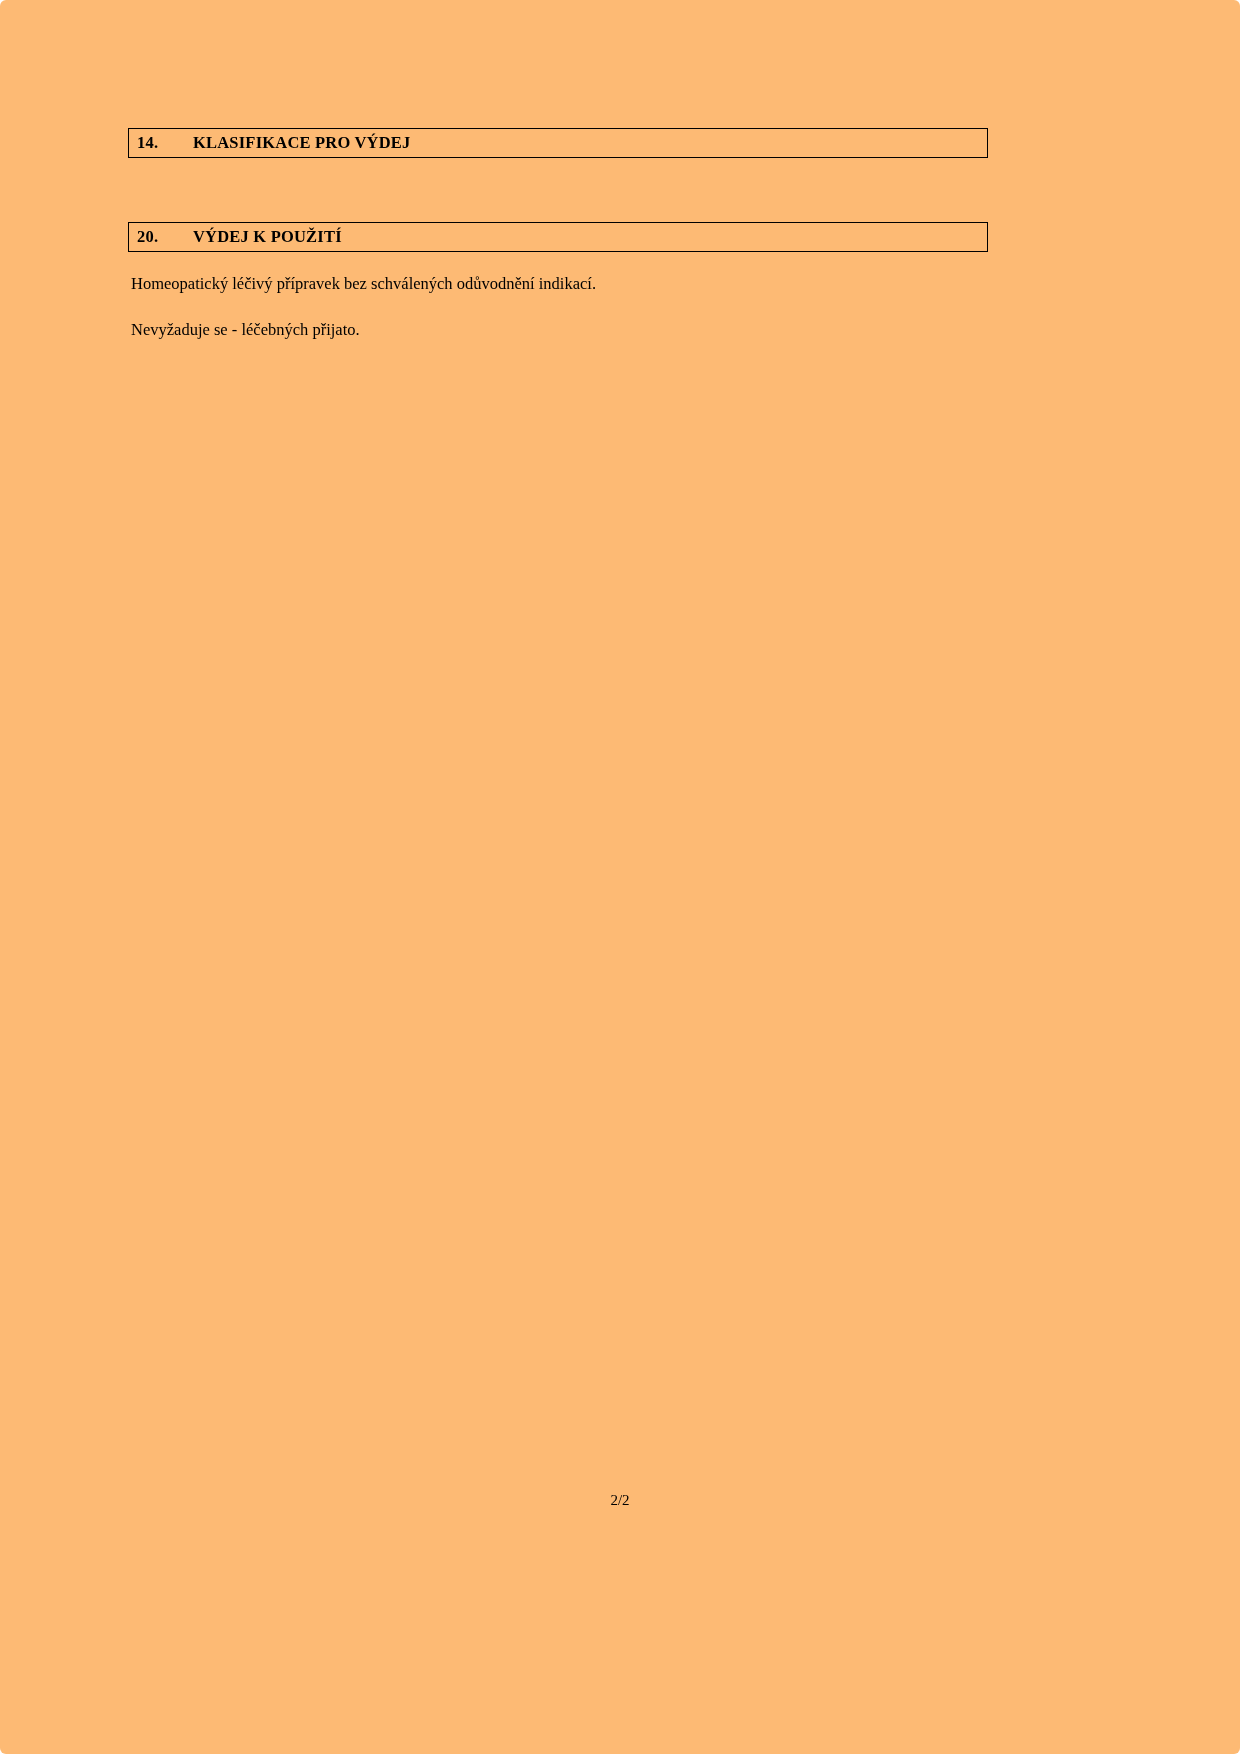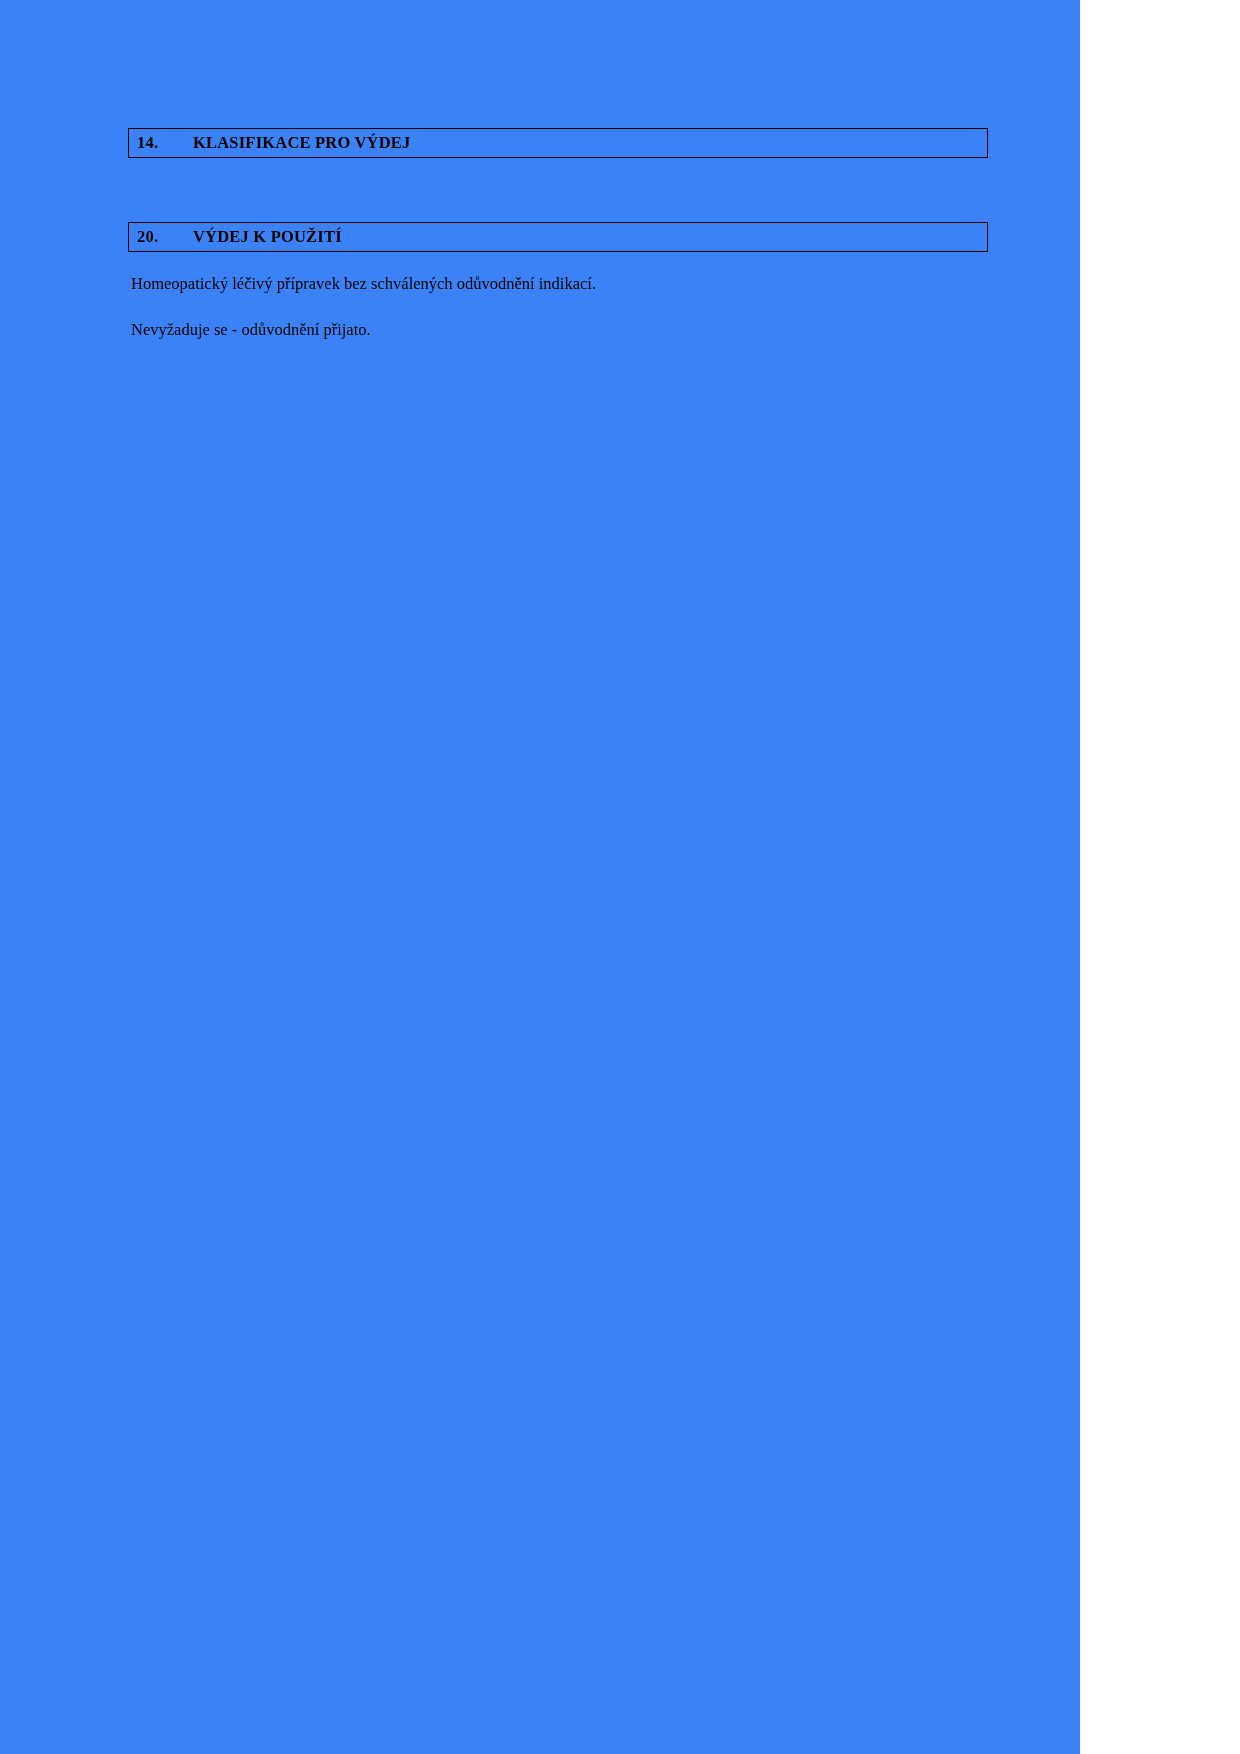--- a/index.html
+++ b/index.html
@@ -11,23 +11,24 @@
     width: 1240px;
     height: 1754px;
     position: relative;
     font-family: "Liberation Serif", serif;
     color: #000000;
   }
   .page {
     position: absolute;
     left: 0;
     top: 0;
-    width: 1080px;
+    width: 1240px;
     height: 1754px;
-    background: #3b82f6;
+    background: #fdba74;
+    border-radius: 6px;
   }
   .content {
     position: absolute;
     left: 128px;
     top: 128px;
     width: 860px;
   }
   .section-box {
     border: 1px solid #000000;
     box-sizing: border-box;
@@ -86,17 +87,18 @@
       <span class="section-title">VÝDEJ K POUŽITÍ</span>
     </div>
 
     <div class="gap-after-15-box"></div>
 
     <div class="body-text">Homeopatický léčivý přípravek bez schválených odůvodnění indikací.</div>
 
     <div class="gap-after-15-text"></div>
 
 
-    <div class="body-text">Nevyžaduje se - odůvodnění přijato.</div>
+    <div class="body-text">Nevyžaduje se - léčebných přijato.</div>
 
   </div>
 
+  <div class="footer">2/2</div>
 </div>
 
 </body></html>

